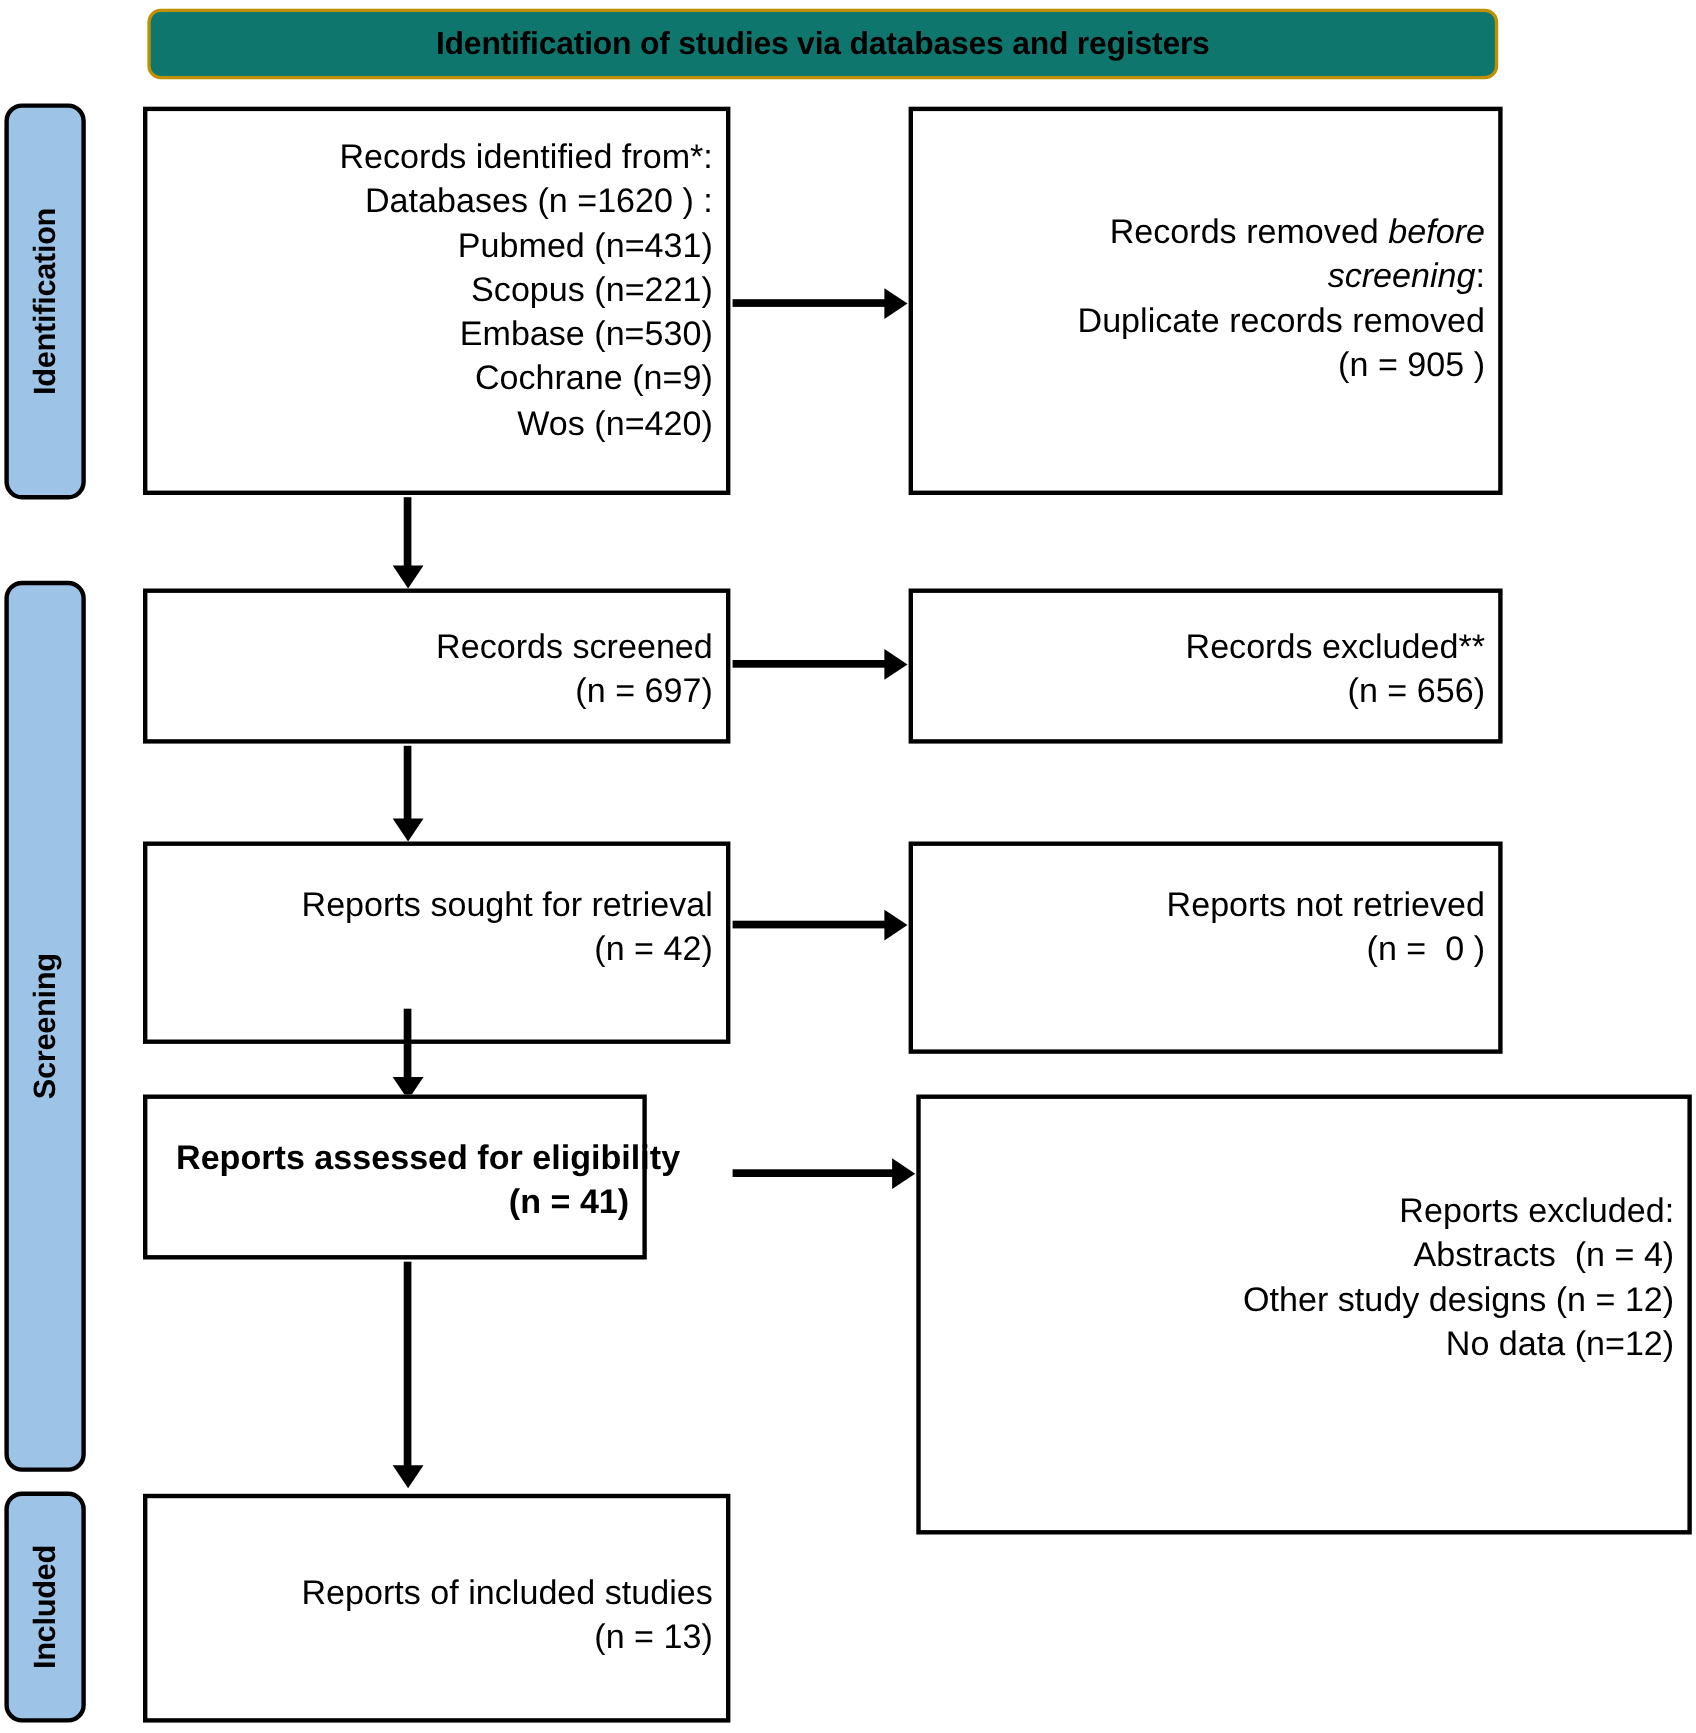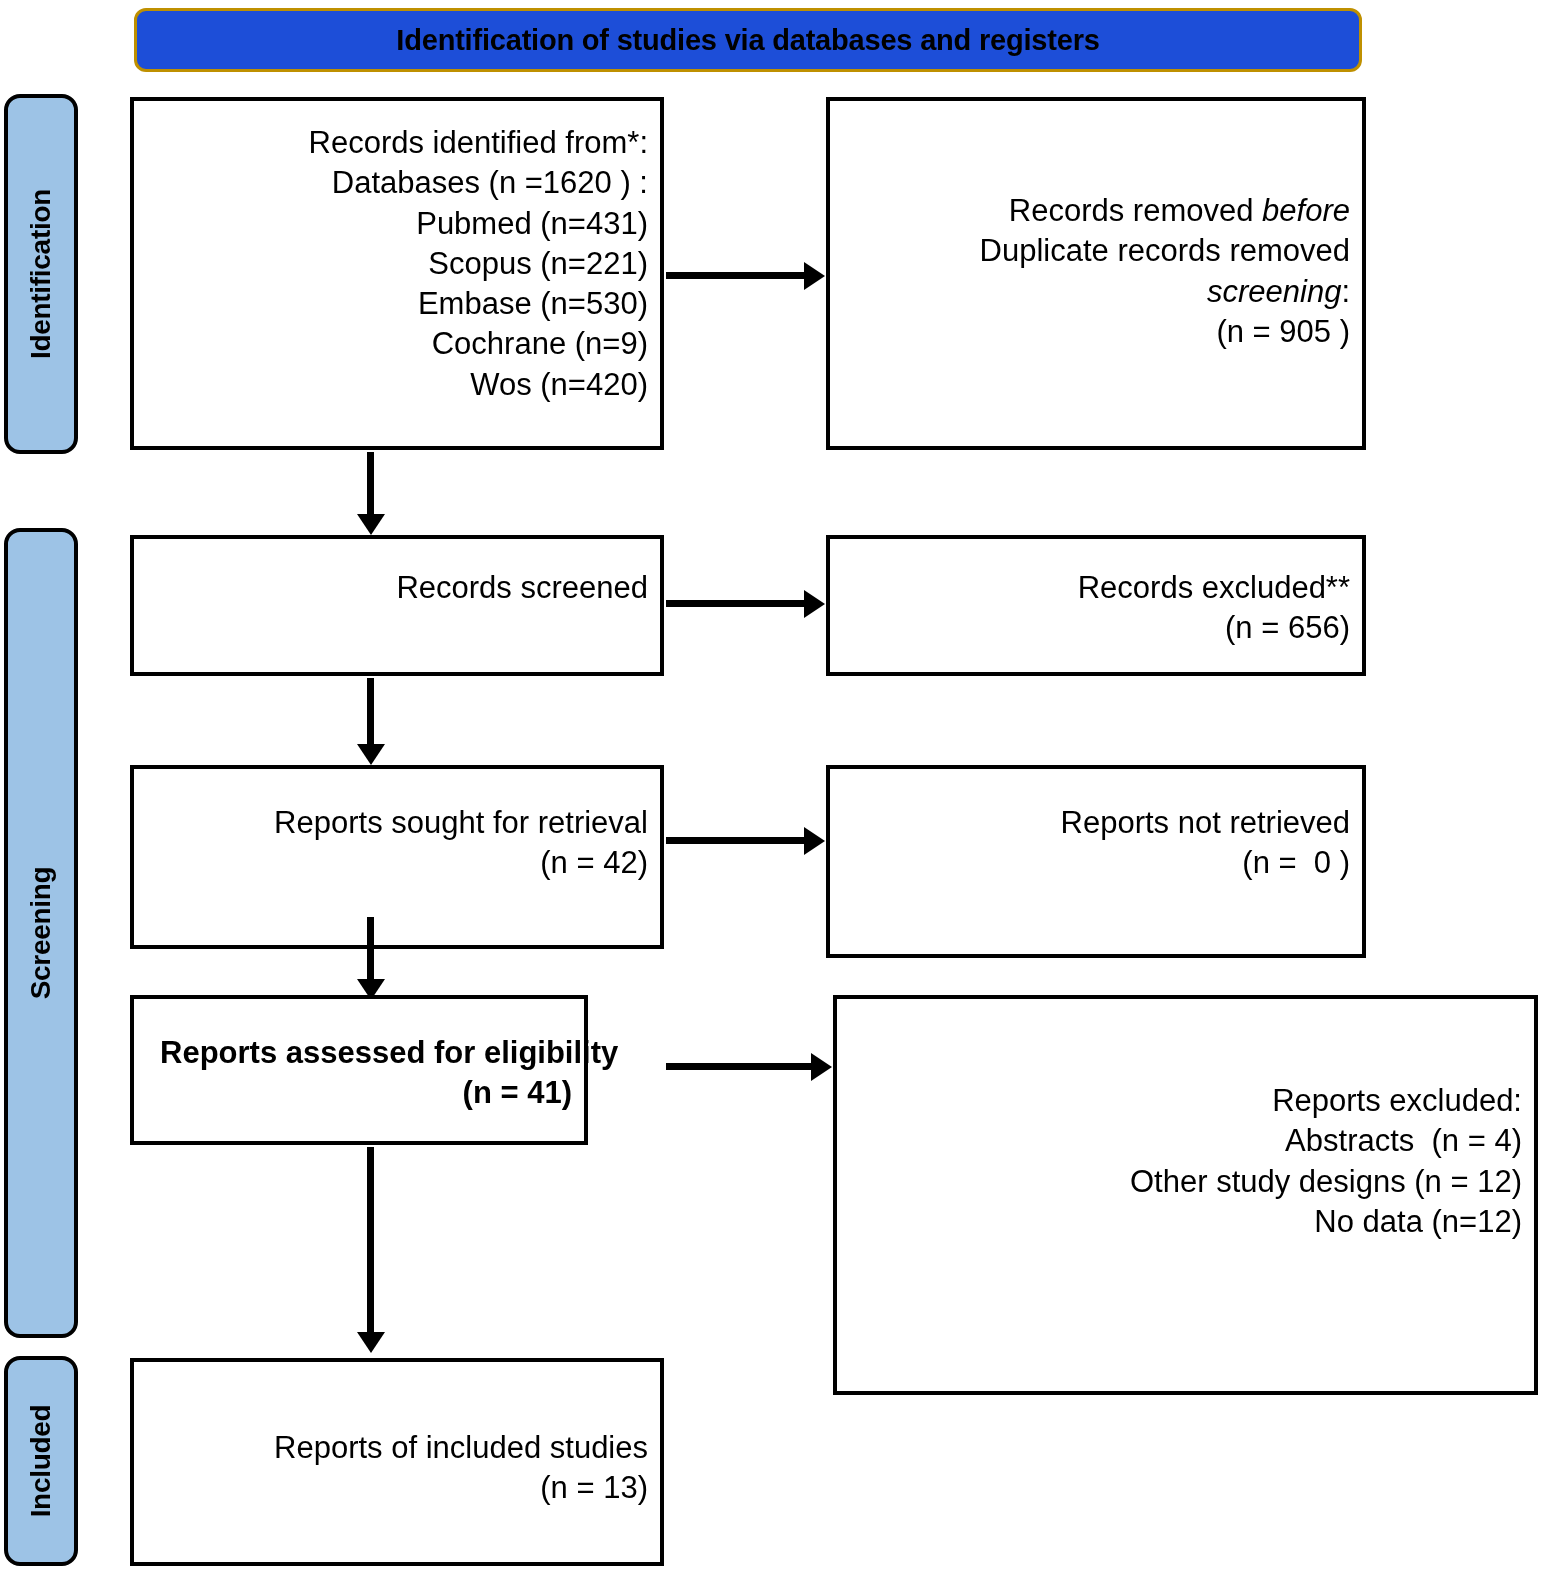--- a/index.html
+++ b/index.html
@@ -20,21 +20,21 @@
     overflow: hidden;
   }
 
   
   .banner {
     position: absolute;
     left: 134px;
     top: 8px;
     width: 1228px;
     height: 64px;
-    background: #1d4ed8;
+    background: #0f766e;
     border: 3px solid #BF9000;
     border-radius: 12px;
     box-sizing: border-box;
     display: flex;
     align-items: center;
     justify-content: center;
   }
   .banner-text {
     font-size: 29px;
     font-weight: bold;
@@ -150,31 +150,32 @@
       <span class="ln indent">Cochrane (n=9)</span>
       <span class="ln indent">Wos (n=420)</span>
     </div>
   </div>
 
   <div class="h-arrow" style="left:666px; top:272px; width:139px;"></div>
 
   <div class="box" style="left:826px; top:97px; width:540px; height:353px;">
     <div class="box-body" style="top:90px;">
       <span class="ln"><span>Records removed </span><span class="ital">before</span></span>
+      <span class="ln"><span class="ital">screening</span><span>:</span></span>
       <span class="ln indent">Duplicate records removed</span>
-      <span class="ln"><span class="ital">screening</span><span>:</span></span>
       <span class="ln indent">(n = 905 )</span>
     </div>
   </div>
 
   <div class="v-arrow" style="left:367px; top:452px; width:7px; height:64px;"></div>
 
   <div class="box" style="left:130px; top:535px; width:534px; height:141px;">
     <div class="box-body" style="top:29px;">
       <span class="ln">Records screened</span>
+      <span class="ln">(n = 697)</span>
     </div>
   </div>
 
   <div class="h-arrow" style="left:666px; top:600px; width:139px;"></div>
 
   <div class="box" style="left:826px; top:535px; width:540px; height:141px;">
     <div class="box-body" style="top:29px;">
       <span class="ln">Records excluded**</span>
       <span class="ln">(n = 656)</span>
     </div>

